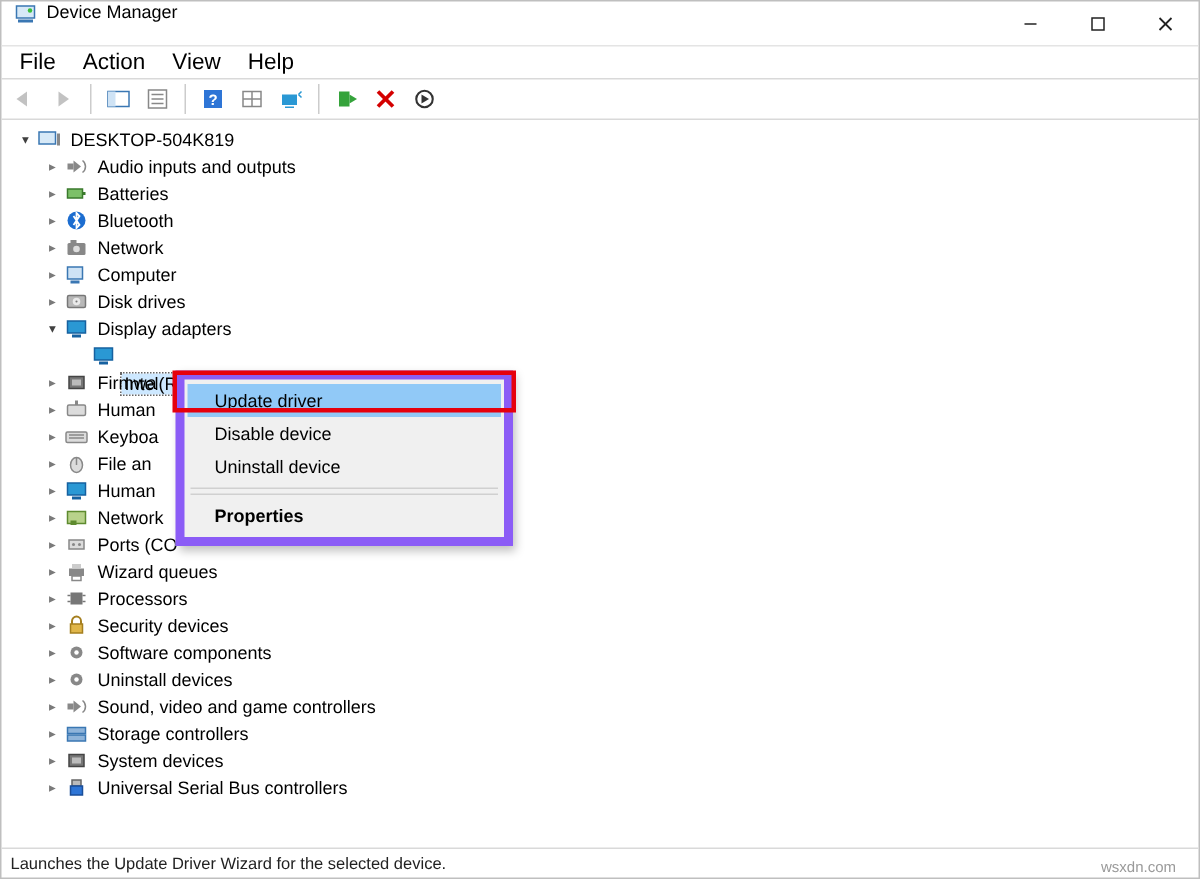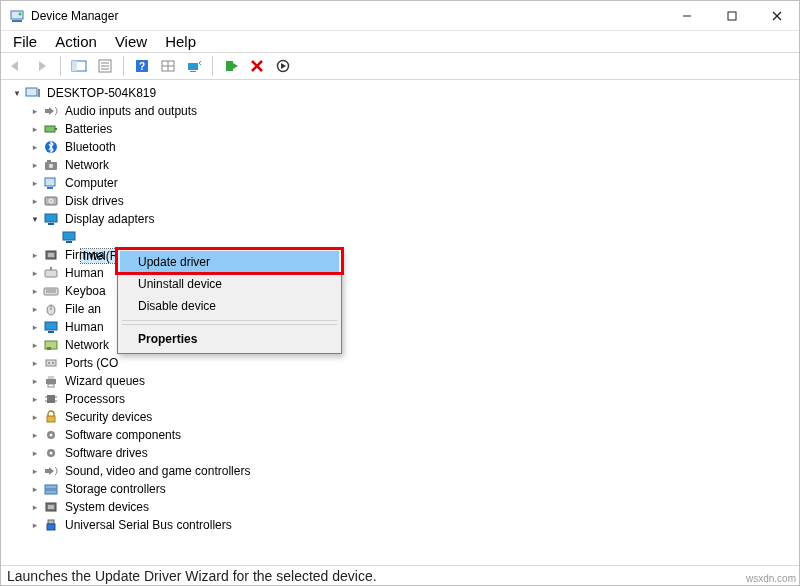--- a/index.html
+++ b/index.html
@@ -18,21 +18,21 @@
   width: 800px;
   height: 586px;
   border: 1px solid #bfbfbf;
   display: flex;
   flex-direction: column;
   background: #fff;
 }
 .titlebar {
   height: 30px;
   display: flex;
-  align-items: center;
+  align-items: flex-start;
   padding: 0 0 0 8px;
   border-bottom: 1px solid #e4e4e4;
 }
 .titlebar .icon { margin-right: 6px; }
 .title-text { flex: 0 0 auto; font-size: 12px; }
 .title-spacer { flex: 1; }
 .win-btn {
   width: 45px;
   height: 29px;
   display: flex;
@@ -109,21 +109,21 @@
   outline: 1px dotted #666;
   margin-top: 37px;
 }
 .label { padding: 0 2px; }
 .context-menu {
   position: absolute;
   left: 117px;
   top: 247px;
   width: 225px;
   background: #f0f0f0;
-  border: 1px solid #8b5cf6;
+  border: 6px solid #8b5cf6;
   box-shadow: 2px 3px 6px rgba(0,0,0,.25);
   padding: 3px 2px;
   z-index: 20;
 }
 .cm-item {
   height: 22px;
   display: flex;
   align-items: center;
   padding: 0 18px;
   font-size: 12px;
@@ -146,26 +146,26 @@
   border: 3px solid #e6000d;
   z-index: 30;
   pointer-events: none;
 }
 .statusbar {
   height: 20px;
   border-top: 1px solid #d9d9d9;
   display: flex;
   align-items: center;
   padding: 0 6px;
-  font-size: 14px;
+  font-size: 11px;
   color: #222;
 }
 .watermark {
   position: absolute;
-  right: 4px;
+  right: 16px;
   bottom: 2px;
   font-size: 10px;
   color: #9a9a9a;
 }
 svg { display: block; }
 </style>
 </head>
 <body>
 
 <div class="window">
@@ -529,21 +529,21 @@
               </li>
               <li>
                 <div class="row">
                   <span class="expander">▸</span>
                   <span class="dev-icon">
                     <svg width="16" height="14">
                       <circle cx="8" cy="7" r="4" fill="#888"></circle>
                       <circle cx="8" cy="7" r="1.5" fill="#fff"></circle>
                     </svg>
                   </span>
-                  <span class="label">Software drives</span>
+                  <span class="label">Uninstall devices</span>
                 </div>
               </li>
               <li>
                 <div class="row">
                   <span class="expander">▸</span>
                   <span class="dev-icon">
                     <svg width="16" height="14">
                       <rect x="2" y="5" width="4" height="4" fill="#888"></rect>
                       <polygon points="6,3 11,7 6,11" fill="#888"></polygon>
                       <path d="M12 3 A5 5 0 0 1 12 11" fill="none" stroke="#888"></path>
@@ -594,21 +594,21 @@
     </div>
   </div>
 
   <div class="statusbar">
     <span>Launches the Update Driver Wizard for the selected device.</span>
   </div>
 </div>
 
 <div class="context-menu">
   <div class="cm-item highlighted">Update driver</div>
+  <div class="cm-item">Disable device</div>
   <div class="cm-item">Uninstall device</div>
-  <div class="cm-item">Disable device</div>
   <div class="cm-sep"></div>
   <div class="cm-sep"></div>
   <div class="cm-item bold">Properties</div>
 </div>
 <div class="cm-border-highlight"></div>
 
 <div class="watermark">wsxdn.com</div>
 
 </body></html>

